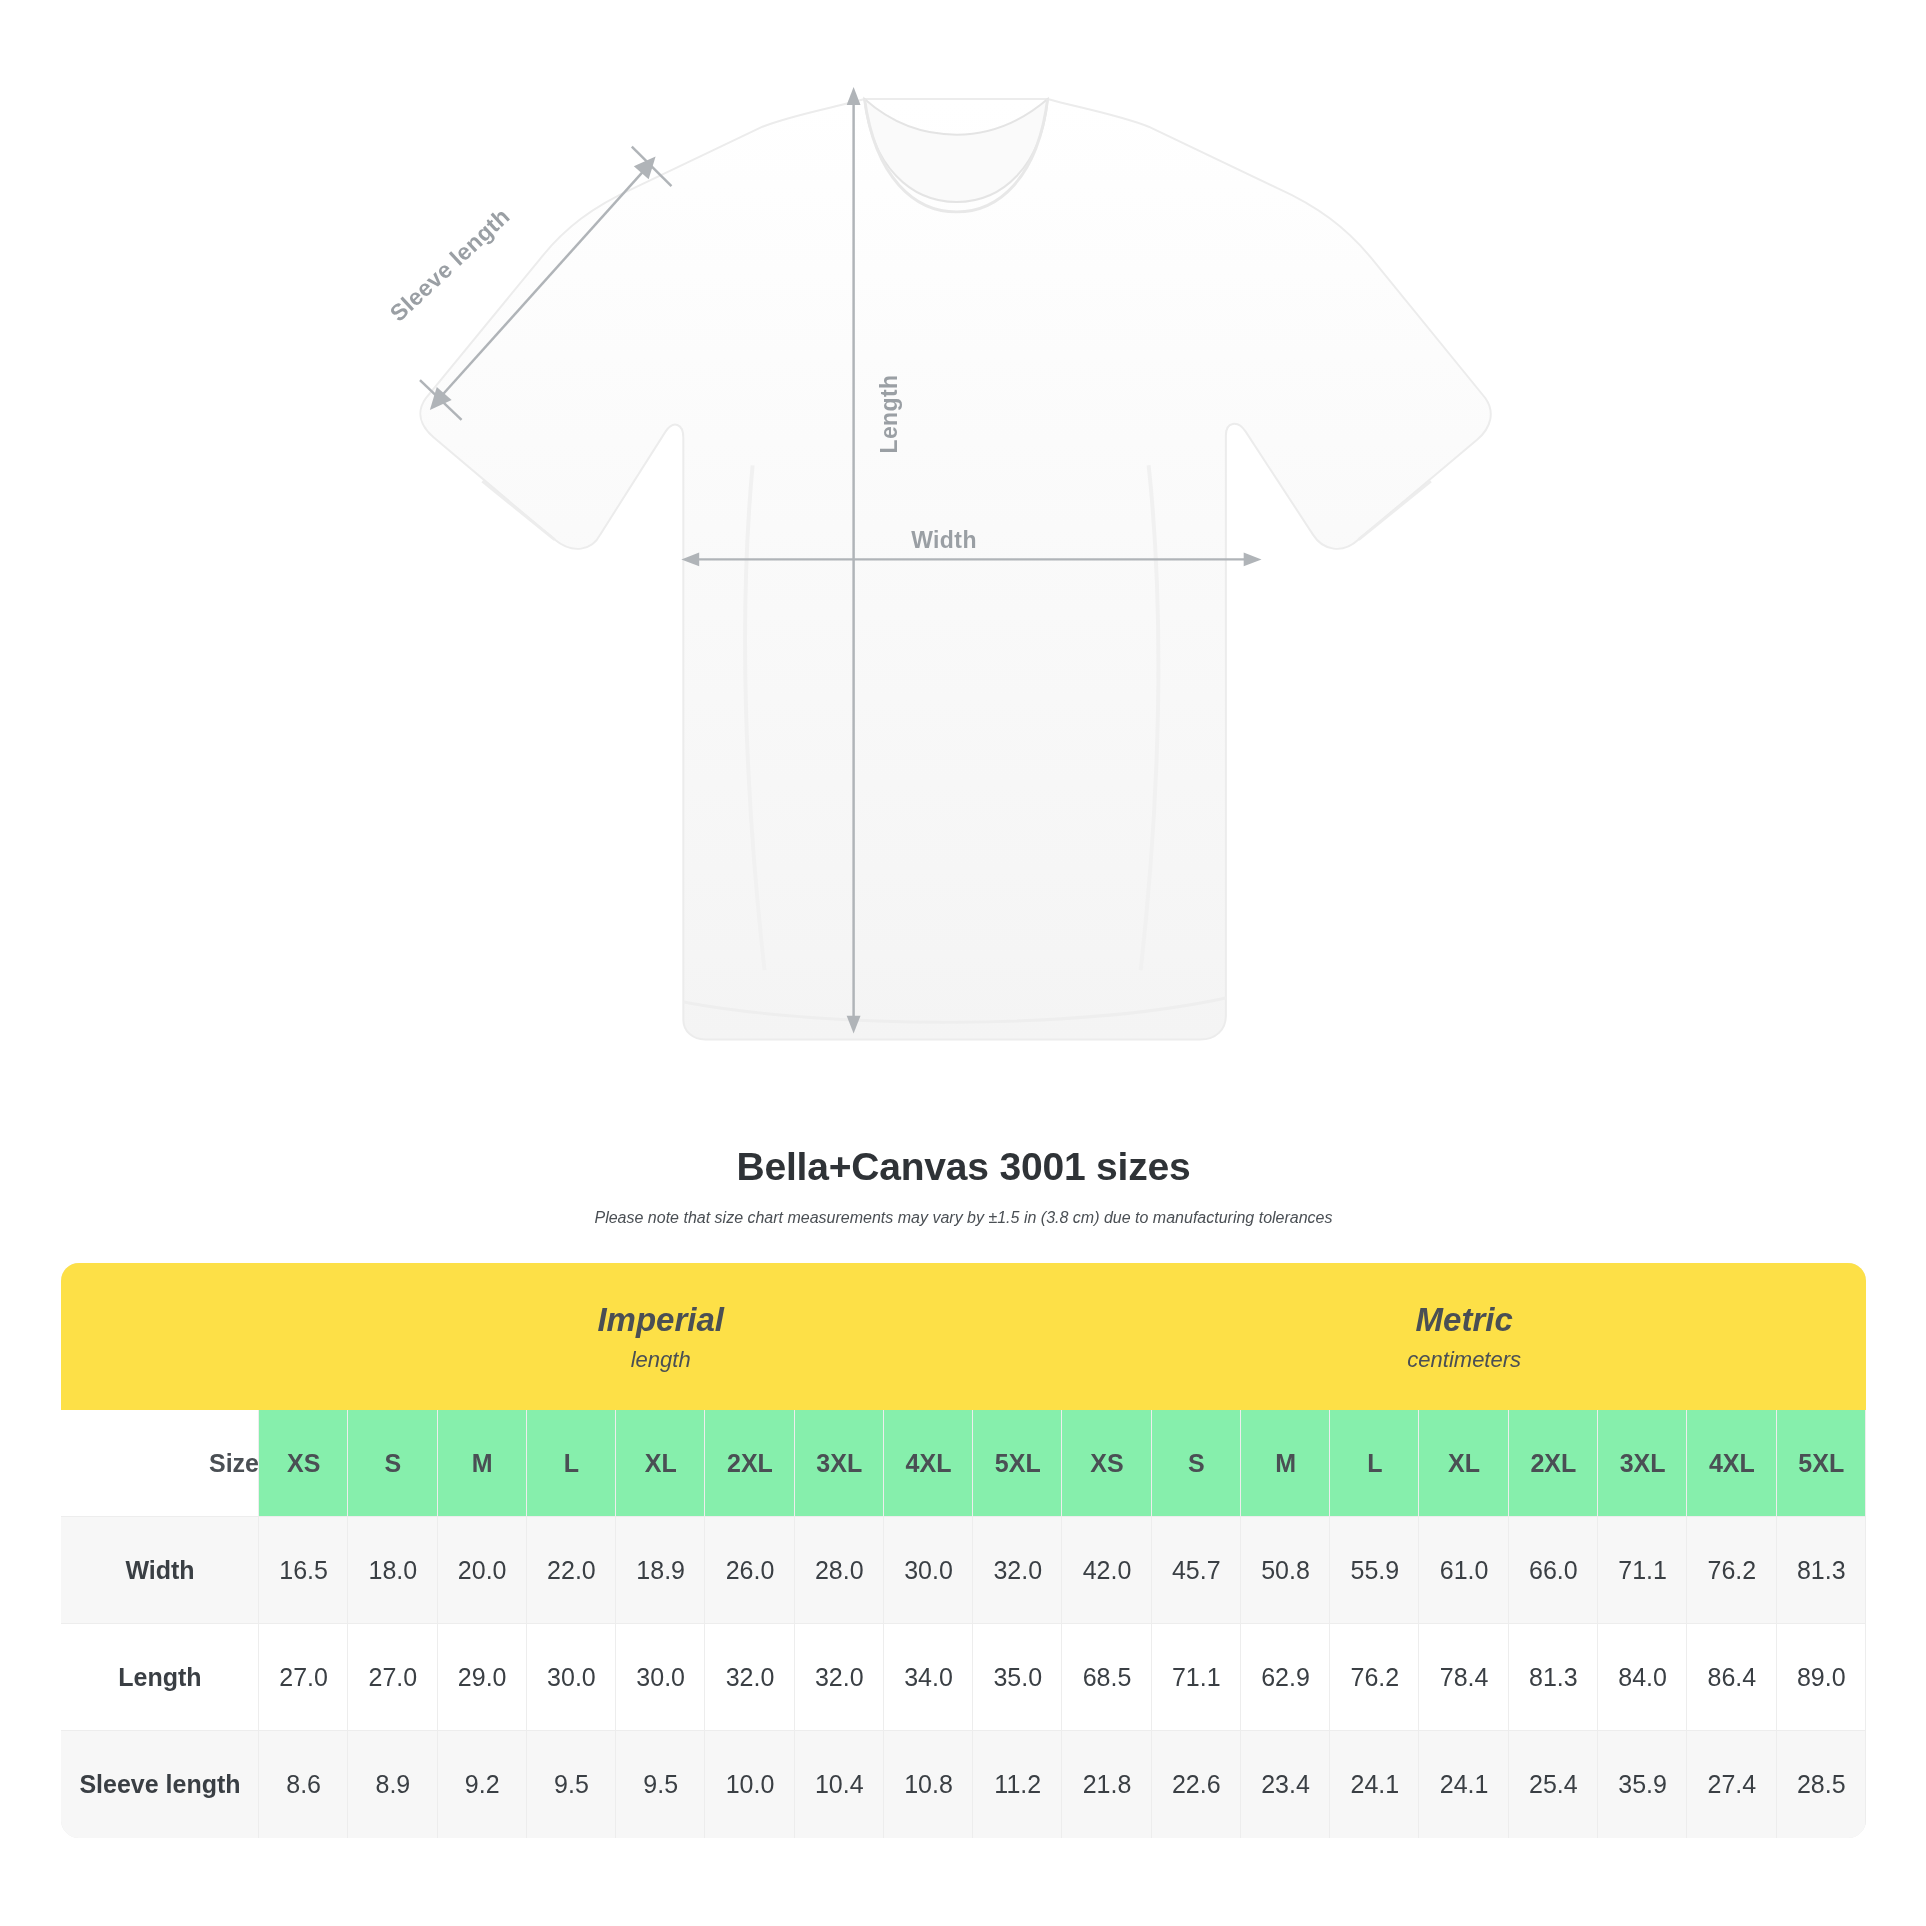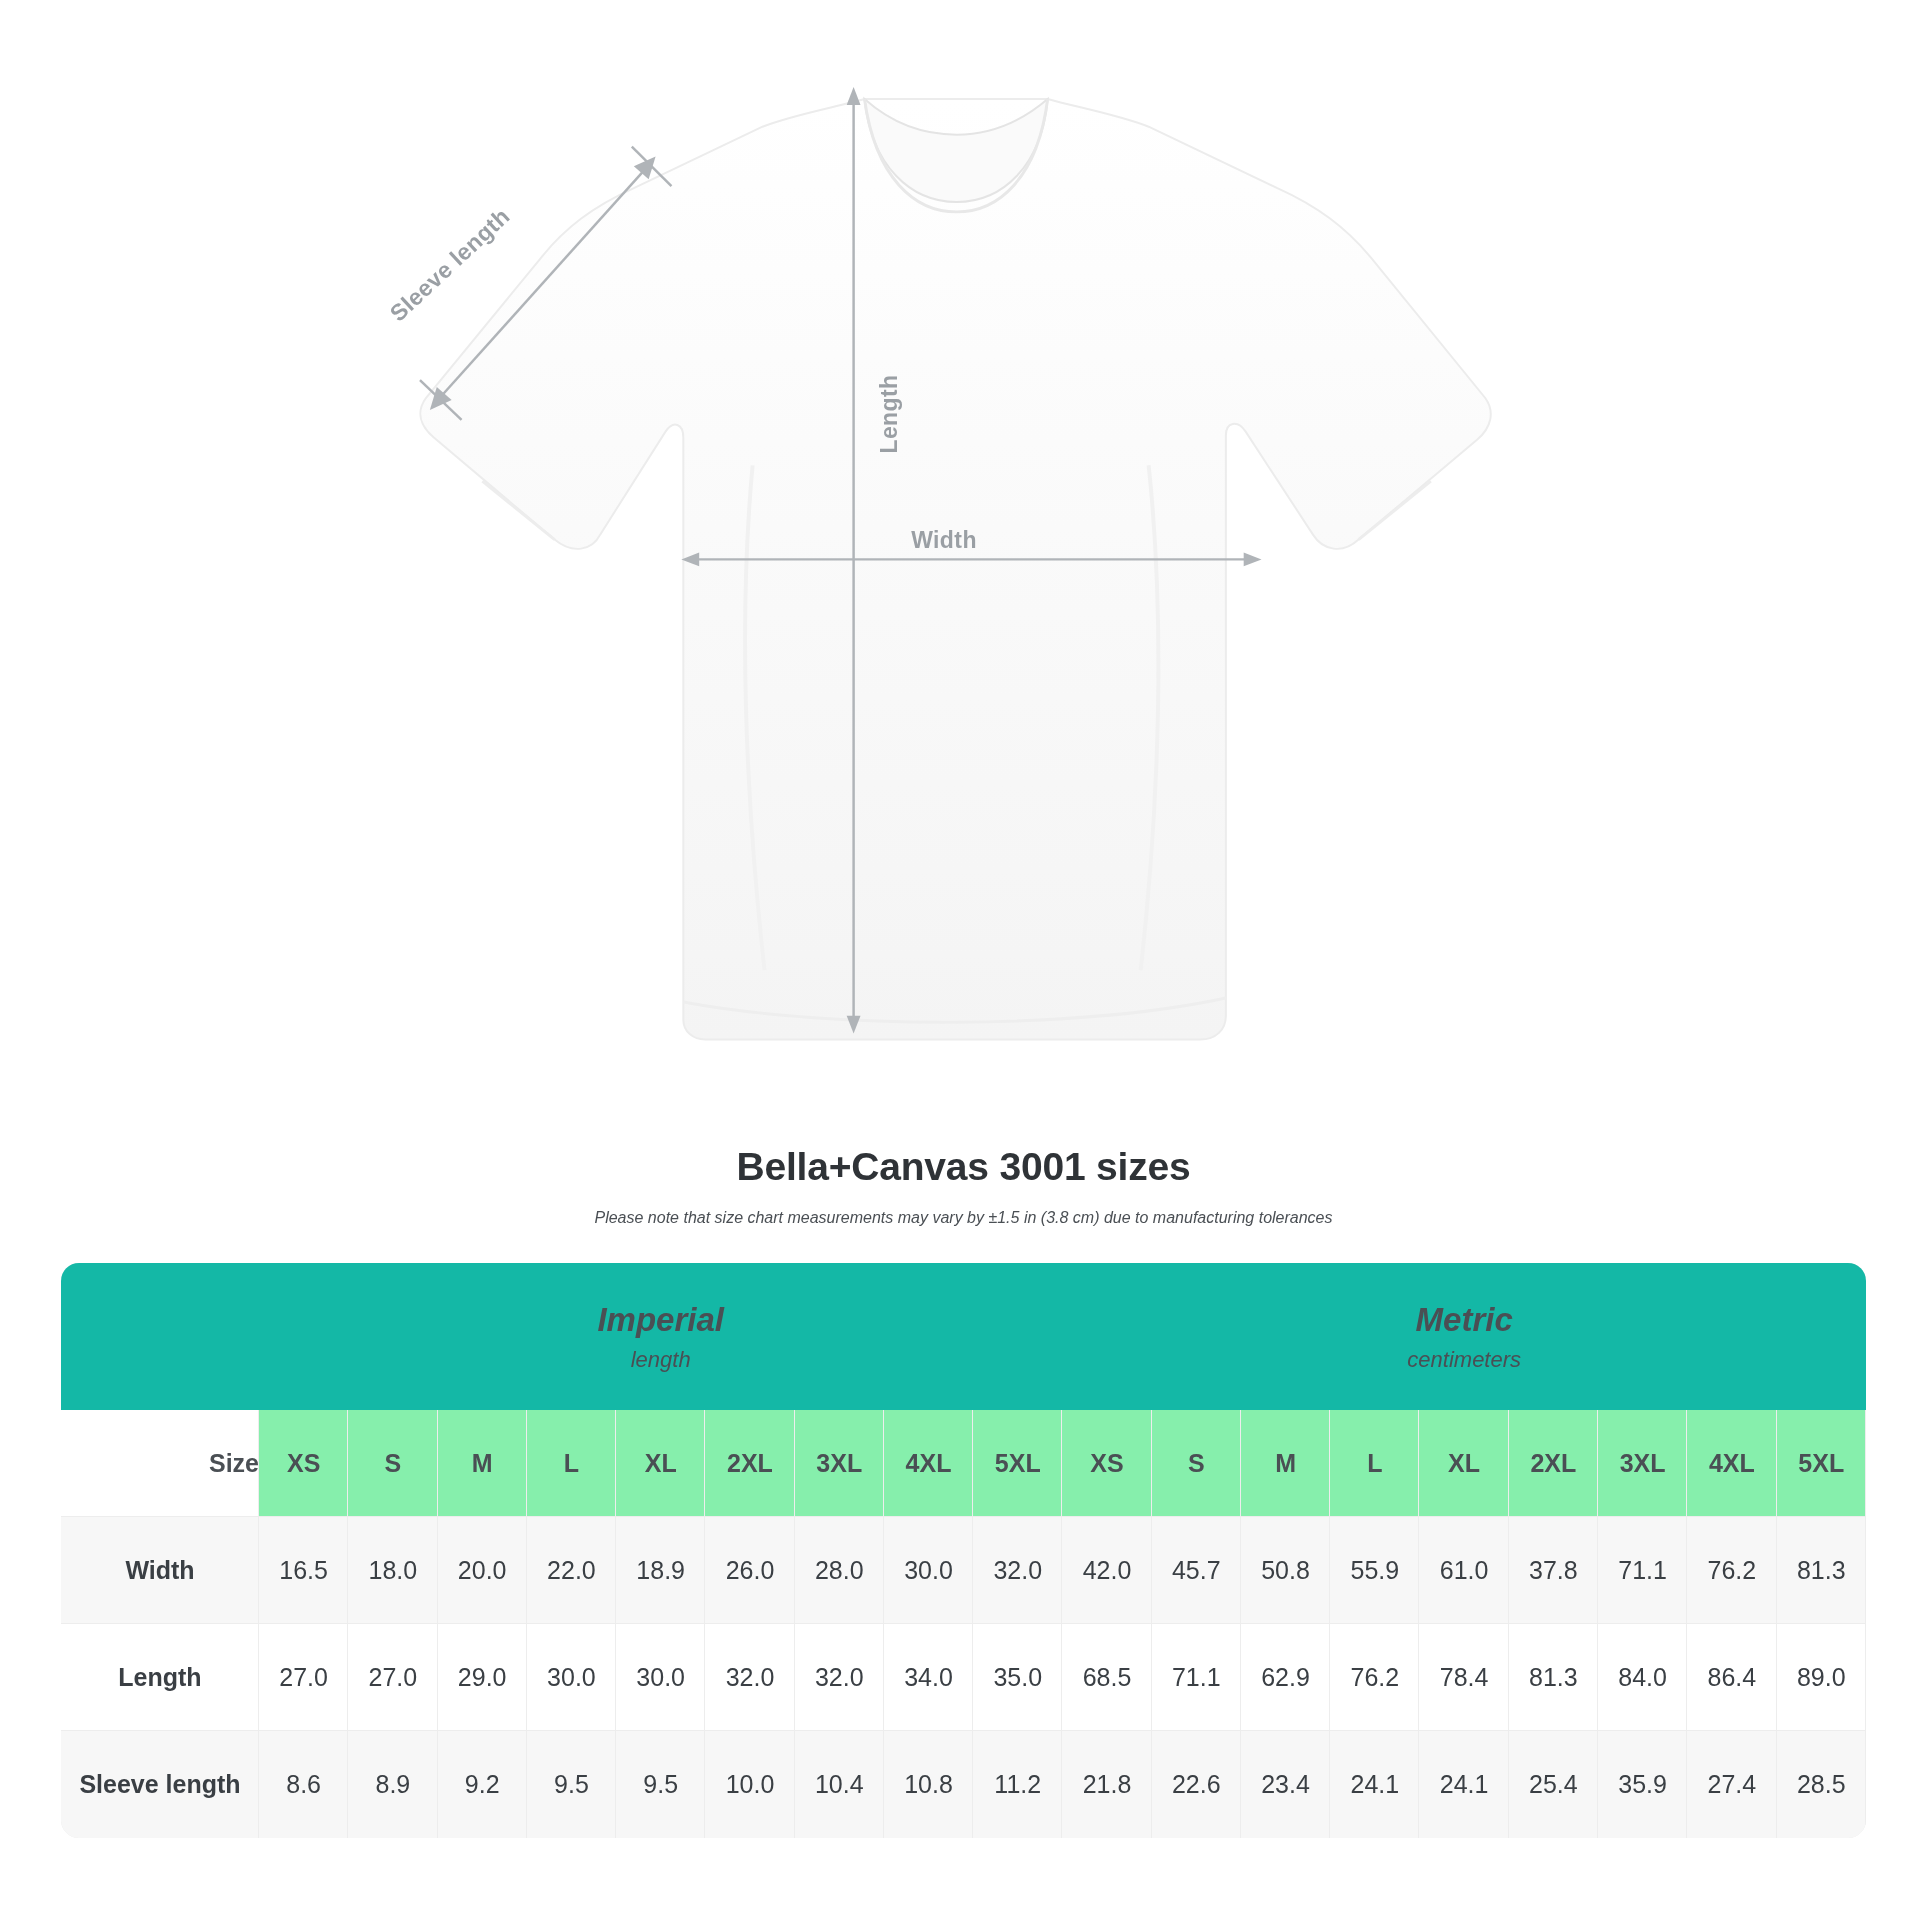--- a/index.html
+++ b/index.html
@@ -95,21 +95,21 @@
     vertical-align: middle;
     font-size: 24px;
     color: #2f3337;
     padding: 0;
   }
   col.label-col { width: 198px; }
 
   
   .unit-cell {
     height: 147px;
-    background: #14b8a6;
+    background: #fde047;
   }
   .unit-name {
     font-size: 33px;
     font-weight: bold;
     font-style: italic;
     color: #4a4f54;
   }
   .unit-sub {
     font-size: 22px;
     font-style: italic;
@@ -313,21 +313,21 @@
           <td class="cell">18.9</td>
           <td class="cell">26.0</td>
           <td class="cell">28.0</td>
           <td class="cell">30.0</td>
           <td class="cell">32.0</td>
           <td class="cell">42.0</td>
           <td class="cell">45.7</td>
           <td class="cell">50.8</td>
           <td class="cell">55.9</td>
           <td class="cell">61.0</td>
-          <td class="cell">37.8</td>
+          <td class="cell">66.0</td>
           <td class="cell">71.1</td>
           <td class="cell">76.2</td>
           <td class="cell">81.3</td>
         </tr>
 
         <tr class="data-row alt">
           <td class="row-label">Length</td>
           <td class="cell">27.0</td>
           <td class="cell">27.0</td>
           <td class="cell">29.0</td>

